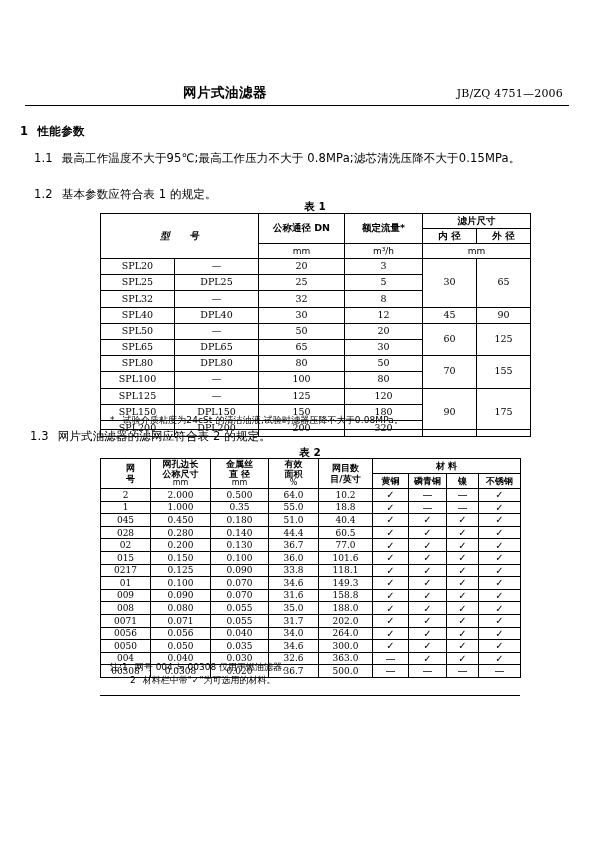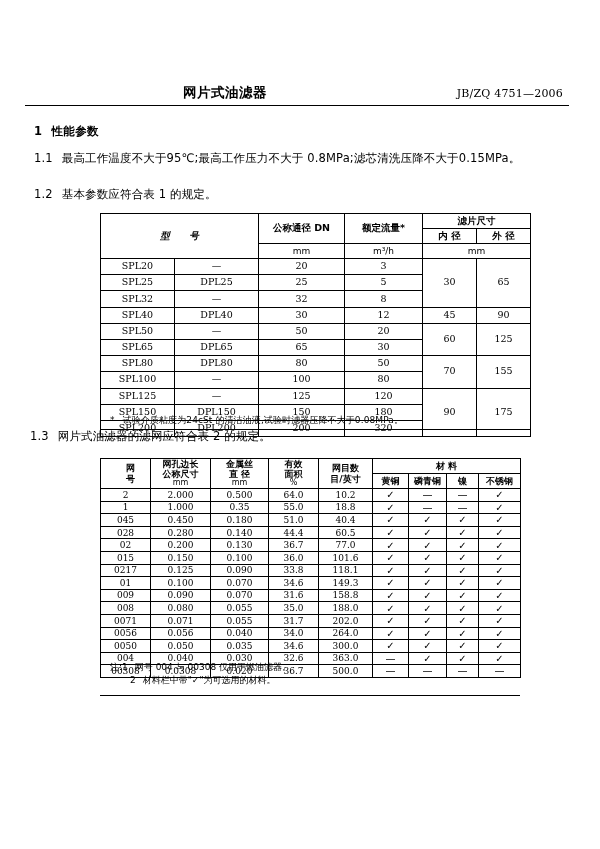--- a/index.html
+++ b/index.html
@@ -53,21 +53,21 @@
     position: absolute;
     left: 0;
     top: 21px;
     width: 544px;
     border-top: 1.4px solid #000;
   }
 
   
   .sect-title {
     position: absolute;
-    left: 34px;
+    left: 20px;
     top: 124px;
     font-size: 11.5px;
     font-weight: bold;
     letter-spacing: 0.4px;
   }
   .sect-title .num { margin-right: 9px; font-weight: bold; }
 
   .para {
     position: absolute;
     font-size: 11.5px;
@@ -183,20 +183,21 @@
   </div>
 
   <div class="para p11">
     <span class="num">1.1</span><span>最高工作温度不大于95℃;最高工作压力不大于 0.8MPa;滤芯清洗压降不大于0.15MPa。</span>
   </div>
 
   <div class="para p12">
     <span class="num">1.2</span><span>基本参数应符合表 1 的规定。</span>
   </div>
 
+  <div class="tbl-caption" id="cap1">表 1</div>
 
   <table class="doc" id="table1">
     <colgroup>
       <col style="width:74px">
         <col style="width:84px">
         <col style="width:86px">
         <col style="width:78px">
         <col style="width:54px">
         <col style="width:54px">
     </colgroup>
@@ -298,20 +299,21 @@
   </table>
 
   <div id="t1note">
     <span class="star">*</span><span>试验介质粘度为24cSt 的清洁油液,试验时滤器压降不大于0.08MPa。</span>
   </div>
 
   <div class="para p13">
     <span class="num">1.3</span><span>网片式油滤器的滤网应符合表 2 的规定。</span>
   </div>
 
+  <div class="tbl-caption" id="cap2">表 2</div>
 
   <table class="doc" id="table2">
     <colgroup>
       <col style="width:50px">
         <col style="width:60px">
         <col style="width:58px">
         <col style="width:50px">
         <col style="width:54px">
       <col style="width:36px">
         <col style="width:38px">

